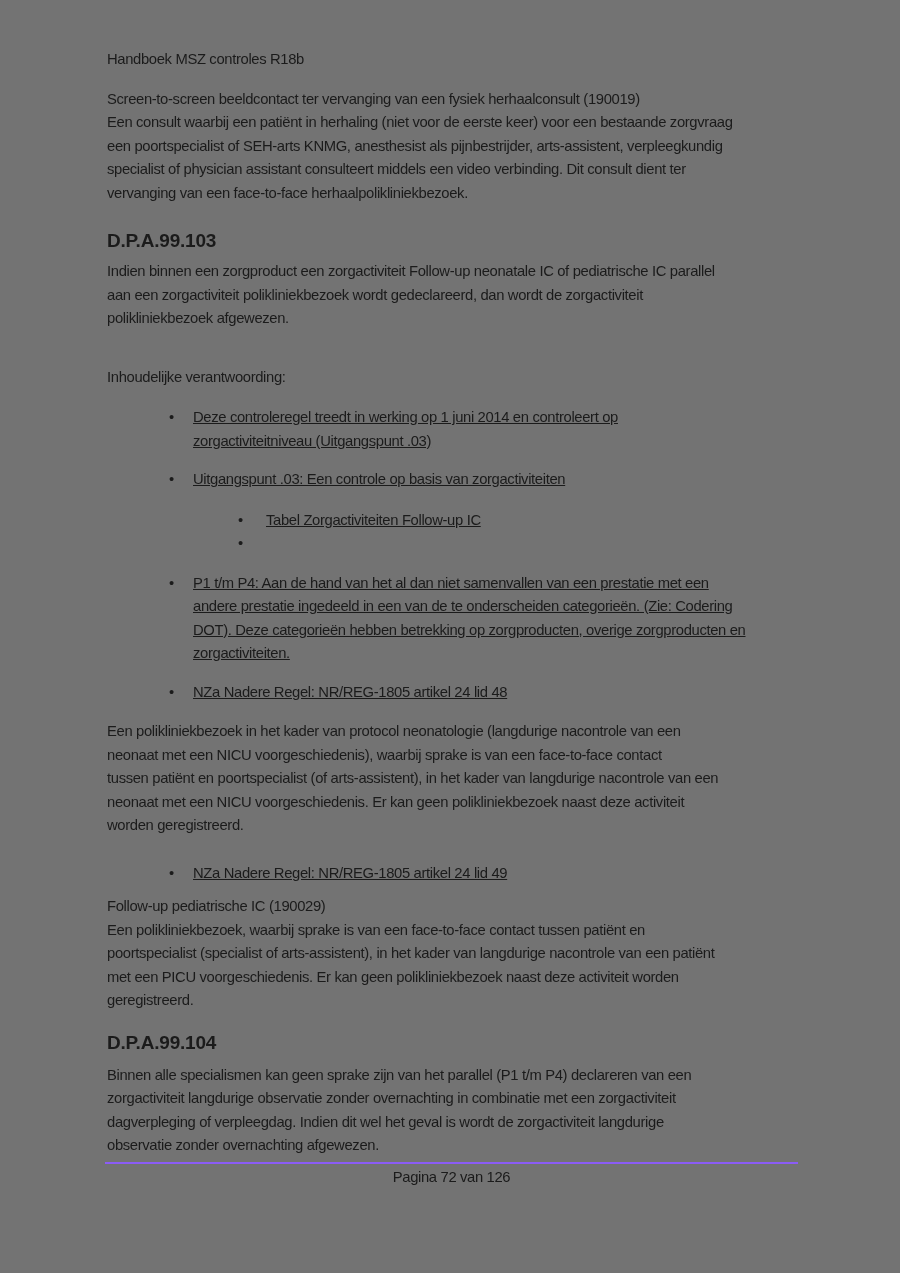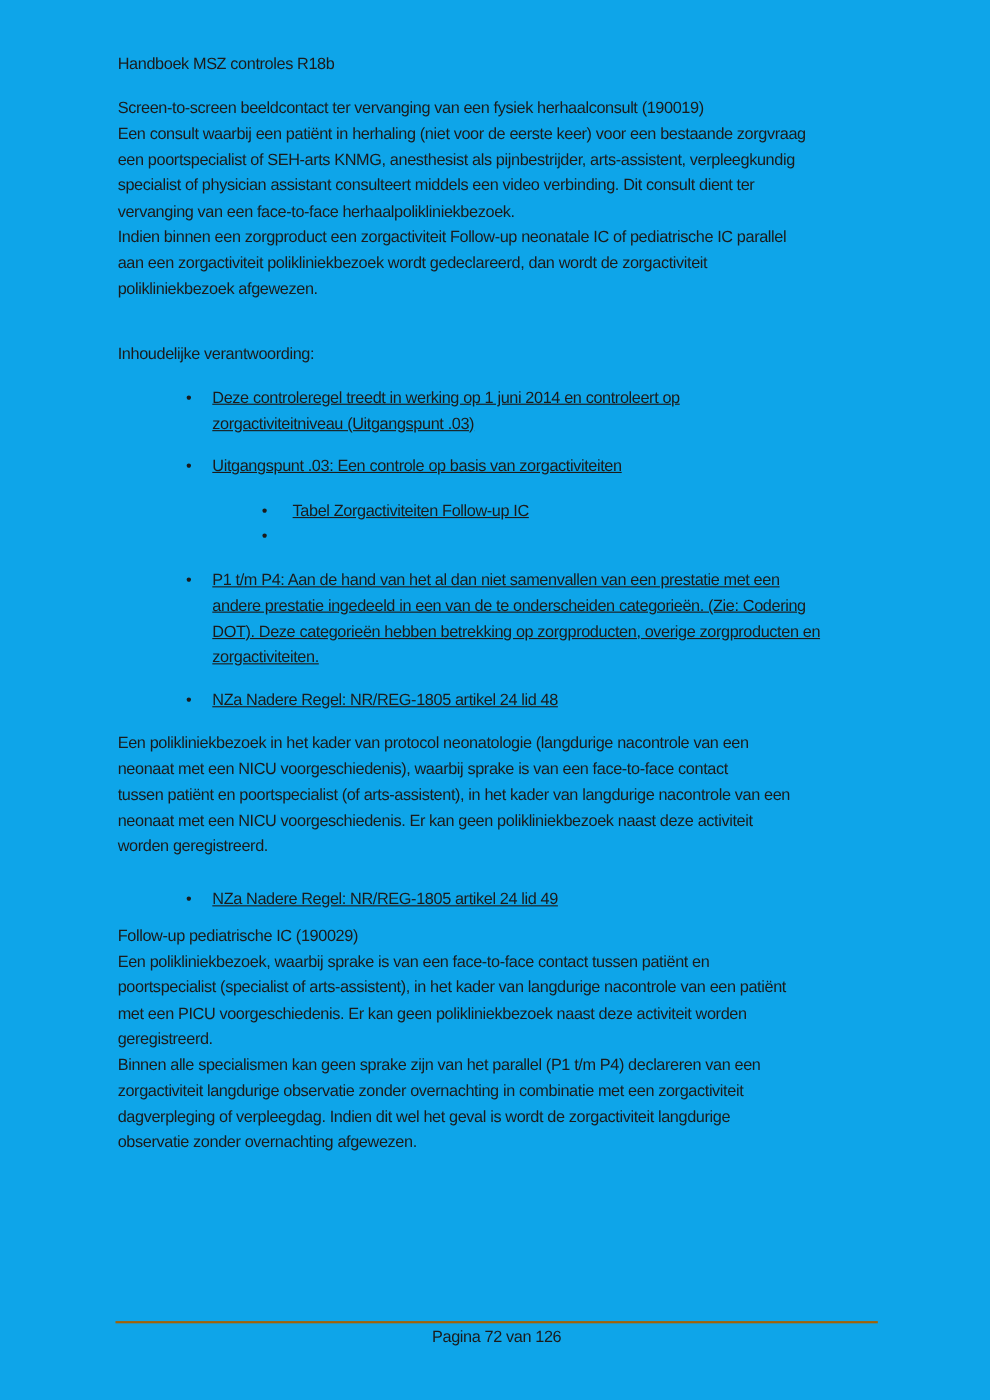--- a/index.html
+++ b/index.html
@@ -4,21 +4,21 @@
 <style>
   html, body {
     margin: 0;
     padding: 0;
     background: #ffffff;
   }
   .page {
     position: relative;
     width: 900px;
     height: 1273px;
-    background: #0ea5e9;
+    background: #737373;
     font-family: "Liberation Sans", sans-serif;
     color: #1b1b1b;
     overflow: hidden;
   }
   .content {
     position: absolute;
     left: 107px;
     top: 48px;
     width: 690px;
     font-size: 14.8px;
@@ -59,23 +59,23 @@
   .li.l2 .mk { width: 28px; }
   .li .tx { flex: 1 1 auto; text-decoration: underline; }
   .gap-15 { margin-top: 15px; }
   .gap-17 { margin-top: 17px; }
   .gap-16 { margin-top: 16px; }
   .gap-24 { margin-top: 24px; }
   .gap-13 { margin-top: 10px; }
   .footer {
     position: absolute;
     left: 105px;
-    top: 1201px;
+    top: 1162px;
     width: 693px;
-    border-top: 2px solid #a16207;
+    border-top: 2px solid #8b5cf6;
     text-align: center;
     font-size: 14.8px;
     line-height: 23px;
     letter-spacing: -0.35px;
     padding-top: 2px;
   }
 </style>
 </head>
 <body>
 
@@ -86,20 +86,21 @@
 
     <div>
       <div class="subheading-italic txt">Screen-to-screen beeldcontact ter vervanging van een fysiek herhaalconsult (190019)</div>
       <div class="para txt">Een consult waarbij een patiënt in herhaling (niet voor de eerste keer) voor een bestaande zorgvraag
 een poortspecialist of SEH-arts KNMG, anesthesist als pijnbestrijder, arts-assistent, verpleegkundig
 specialist of physician assistant consulteert middels een video verbinding. Dit consult dient ter
 vervanging van een face-to-face herhaalpolikliniekbezoek.</div>
     </div>
 
     <div>
+      <div class="dpa-title txt">D.P.A.99.103</div>
       <div class="para txt">Indien binnen een zorgproduct een zorgactiviteit Follow-up neonatale IC of pediatrische IC parallel
 aan een zorgactiviteit polikliniekbezoek wordt gedeclareerd, dan wordt de zorgactiviteit
 polikliniekbezoek afgewezen.</div>
       <div class="para label-line txt">Inhoudelijke verantwoording:</div>
 
       <div class="bullet-group">
         <div class="li l1">
           <span class="mk">•</span>
           <span class="tx txt">Deze controleregel treedt in werking op 1 juni 2014 en controleert op
 zorgactiviteitniveau (Uitgangspunt .03)</span>
@@ -147,20 +148,21 @@
       <div class="gap-13">
         <div class="subheading-italic txt">Follow-up pediatrische IC (190029)</div>
         <div class="para txt">Een polikliniekbezoek, waarbij sprake is van een face-to-face contact tussen patiënt en
 poortspecialist (specialist of arts-assistent), in het kader van langdurige nacontrole van een patiënt
 met een PICU voorgeschiedenis. Er kan geen polikliniekbezoek naast deze activiteit worden
 geregistreerd.</div>
       </div>
     </div>
 
     <div>
+      <div class="dpa-title dpa-title--second txt">D.P.A.99.104</div>
       <div class="para txt">Binnen alle specialismen kan geen sprake zijn van het parallel (P1 t/m P4) declareren van een
 zorgactiviteit langdurige observatie zonder overnachting in combinatie met een zorgactiviteit
 dagverpleging of verpleegdag. Indien dit wel het geval is wordt de zorgactiviteit langdurige
 observatie zonder overnachting afgewezen.</div>
     </div>
 
   </div>
 
   <div class="footer">
     <span class="txt">Pagina 72 van 126</span>

